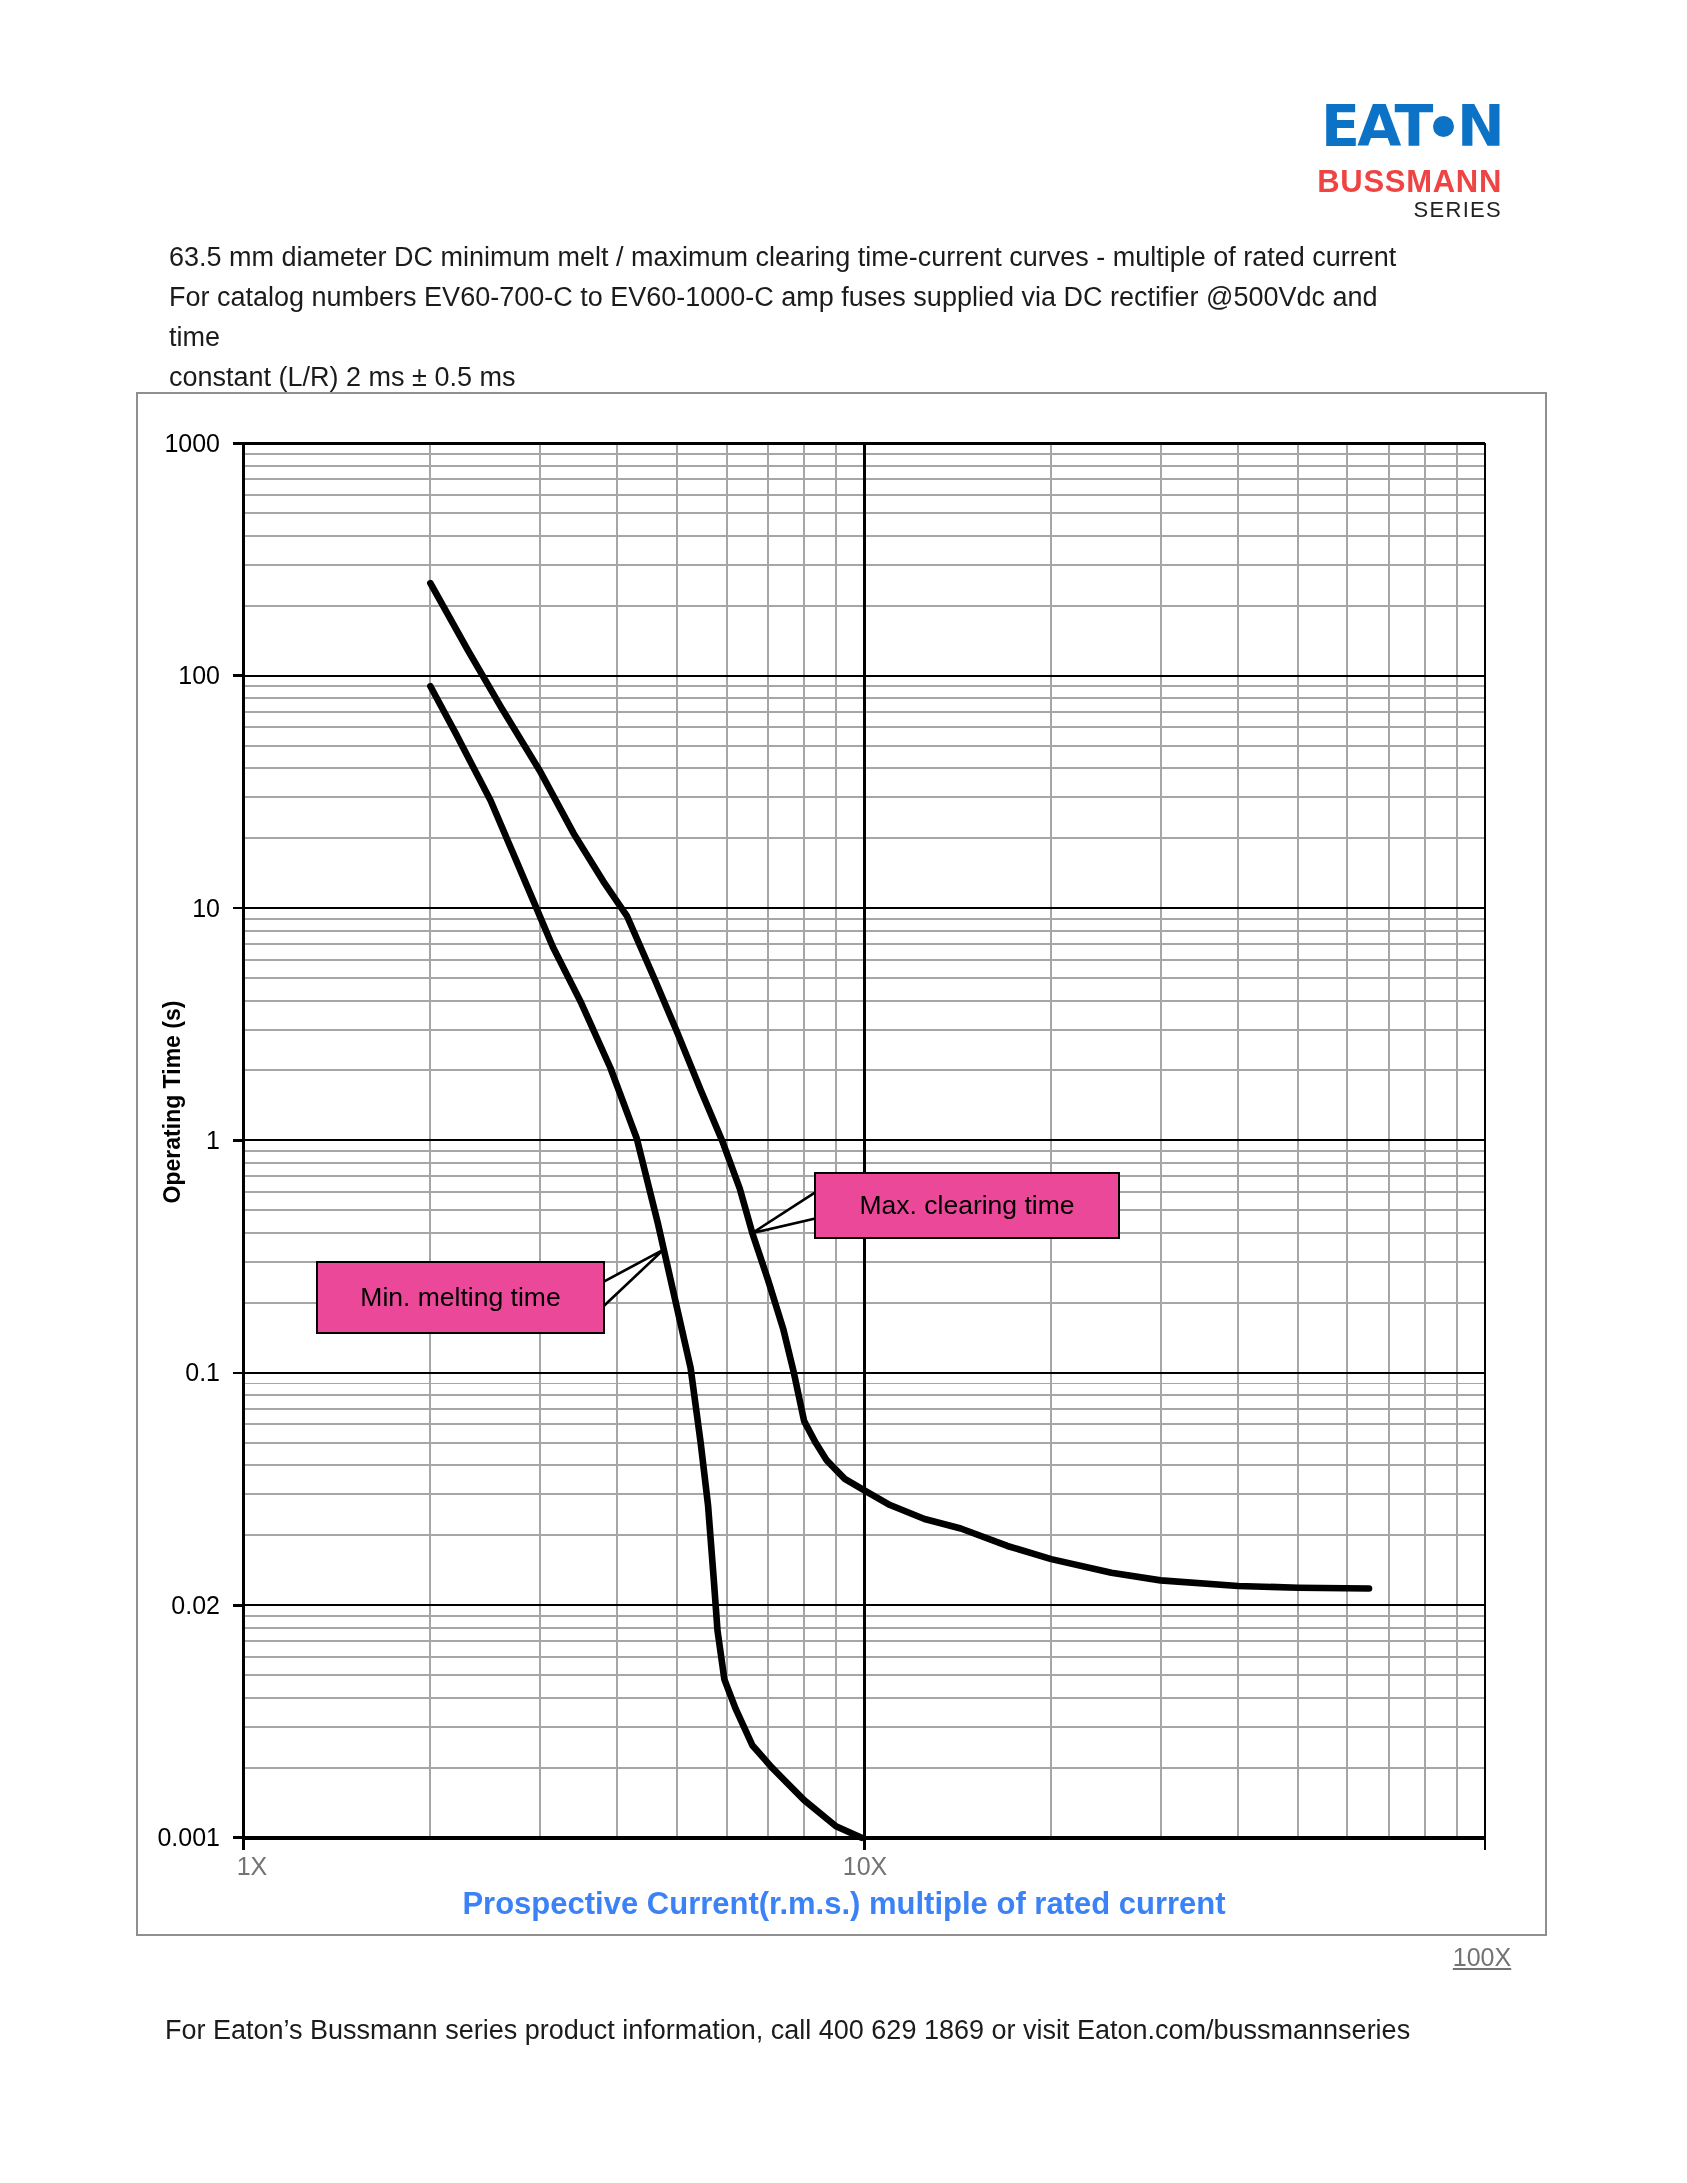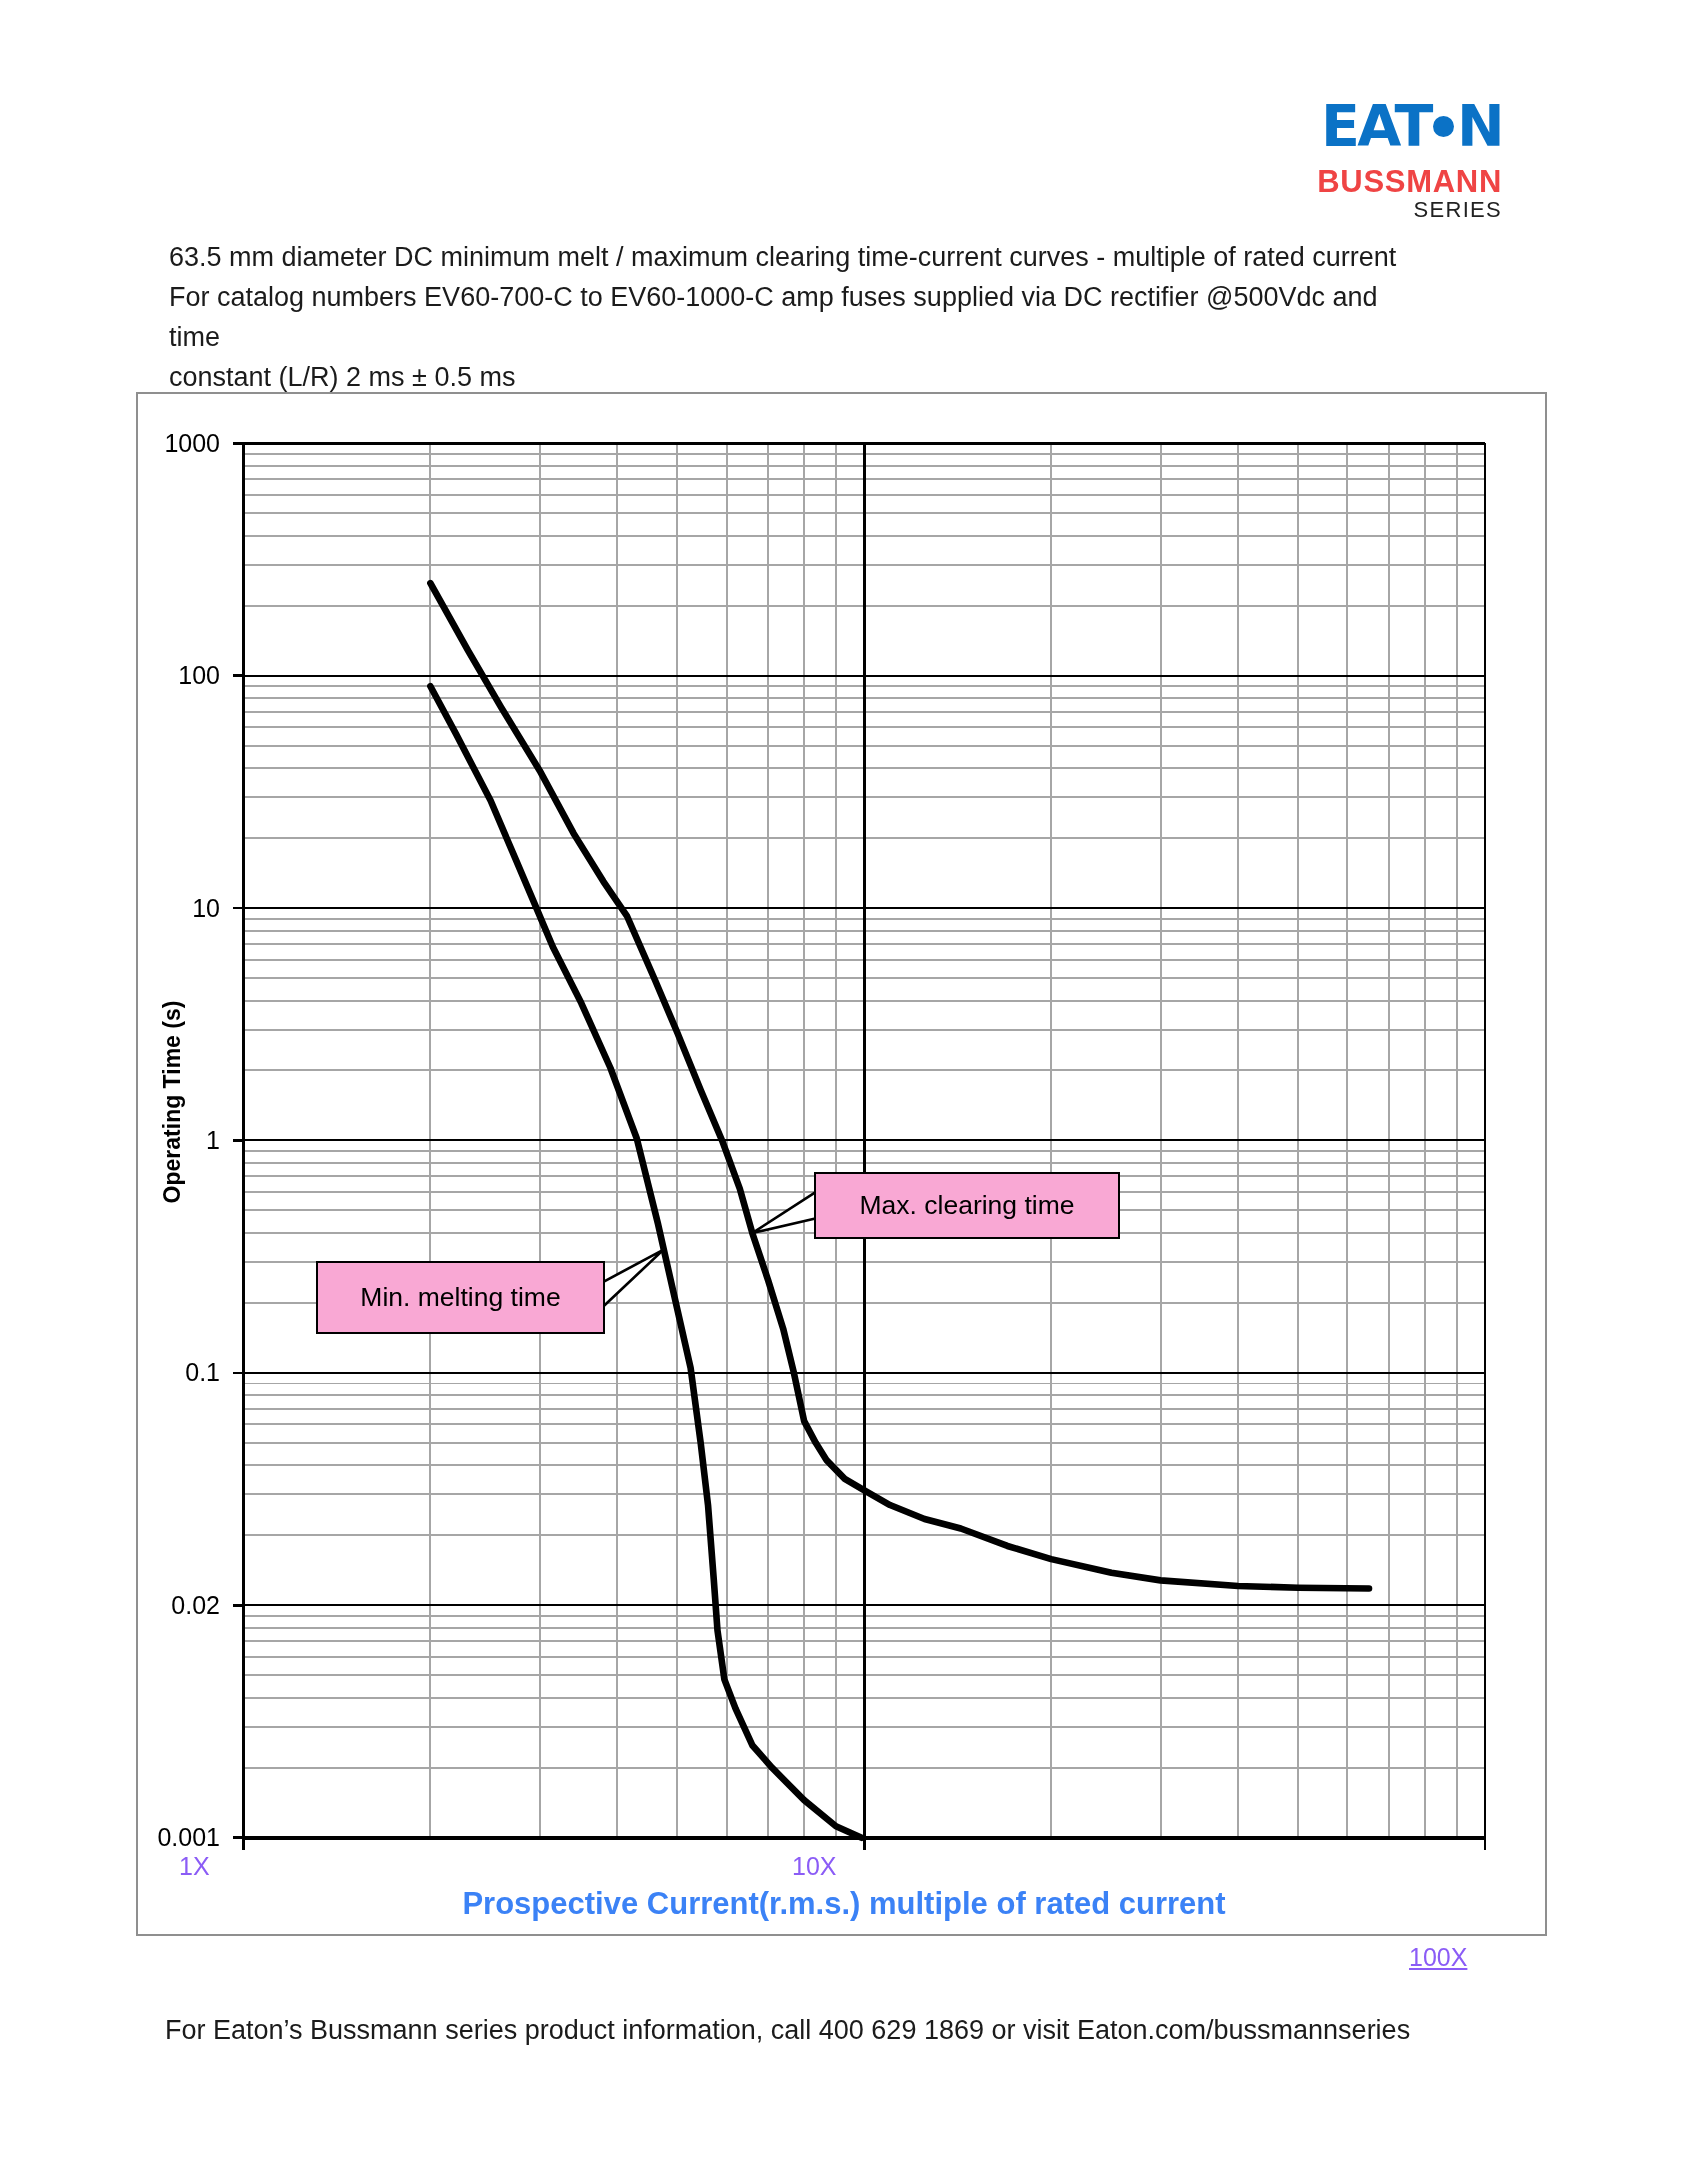--- a/index.html
+++ b/index.html
@@ -16,27 +16,27 @@
   
   .title-block{position:absolute;left:169px;top:237px;width:1257px;font-size:27px;line-height:40px;color:#1b1b1b;}
   .footer-text{position:absolute;left:165px;top:2015px;width:1389px;font-size:27px;color:#1b1b1b;}
 
   
   .chart-frame{position:absolute;left:136px;top:392px;width:1411px;height:1544px;background:#fff;border:2px solid #8f8f8f;box-sizing:border-box;}
   svg.chart{position:absolute;left:0;top:0;width:1687px;height:2183px;z-index:1;}
 
   
   .ytick{position:absolute;width:139px;text-align:right;font-size:25px;line-height:29px;color:#000;z-index:2;}
-  .xtick{position:absolute;width:146px;font-size:25px;line-height:29px;color:#8b5cf6;z-index:2;}
+  .xtick{position:absolute;width:146px;text-align:center;font-size:25px;line-height:29px;color:#737373;z-index:2;}
   .x-axis-title{position:absolute;left:394px;top:1886px;width:900px;text-align:center;font-size:31px;font-weight:700;color:#3b82f6;z-index:2;}
   .y-axis-title-wrap{position:absolute;left:172px;top:1102px;width:0;height:0;z-index:2;}
   .y-axis-title{position:absolute;transform:translate(-50%,-50%) rotate(-90deg);white-space:nowrap;font-size:23px;font-weight:700;color:#000;}
 
   
-  .callout{position:absolute;background:#f9a8d4;border:2.6px solid #000;box-sizing:border-box;display:flex;align-items:center;justify-content:center;font-size:26.5px;color:#000;z-index:3;white-space:nowrap;}
+  .callout{position:absolute;background:#ec4899;border:2.6px solid #000;box-sizing:border-box;display:flex;align-items:center;justify-content:center;font-size:26.5px;color:#000;z-index:3;white-space:nowrap;}
 </style>
 </head>
 <body>
 
 <div class="page">
 
   <div class="logo">
     <div class="word"><span>EAT</span><span class="dot"></span><span>N</span></div>
     <div class="bussmann">BUSSMANN</div>
     <div class="series">SERIES</div>

